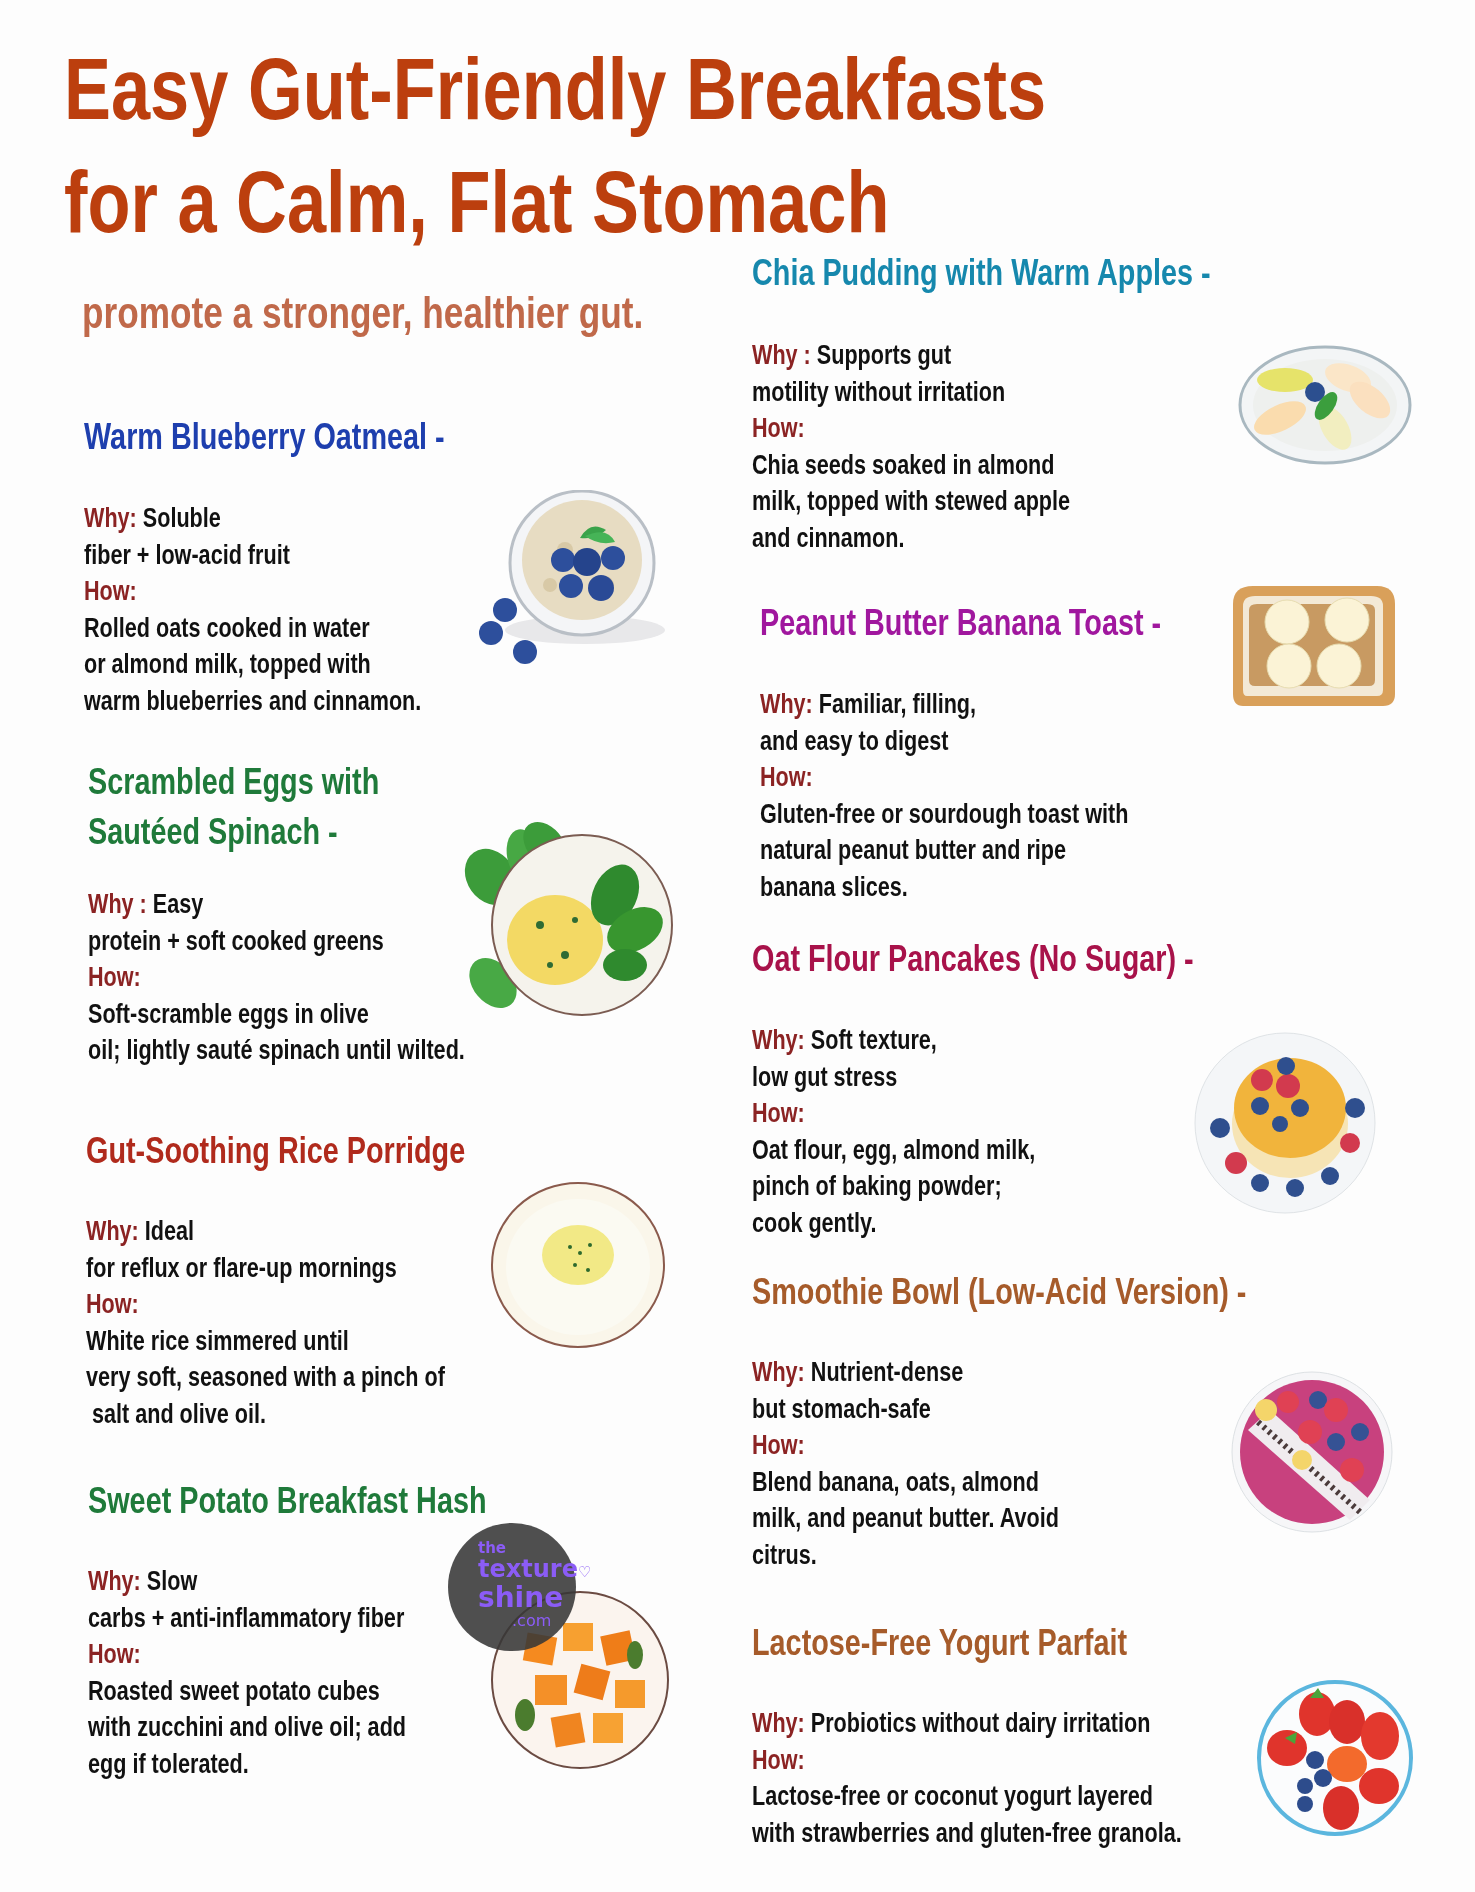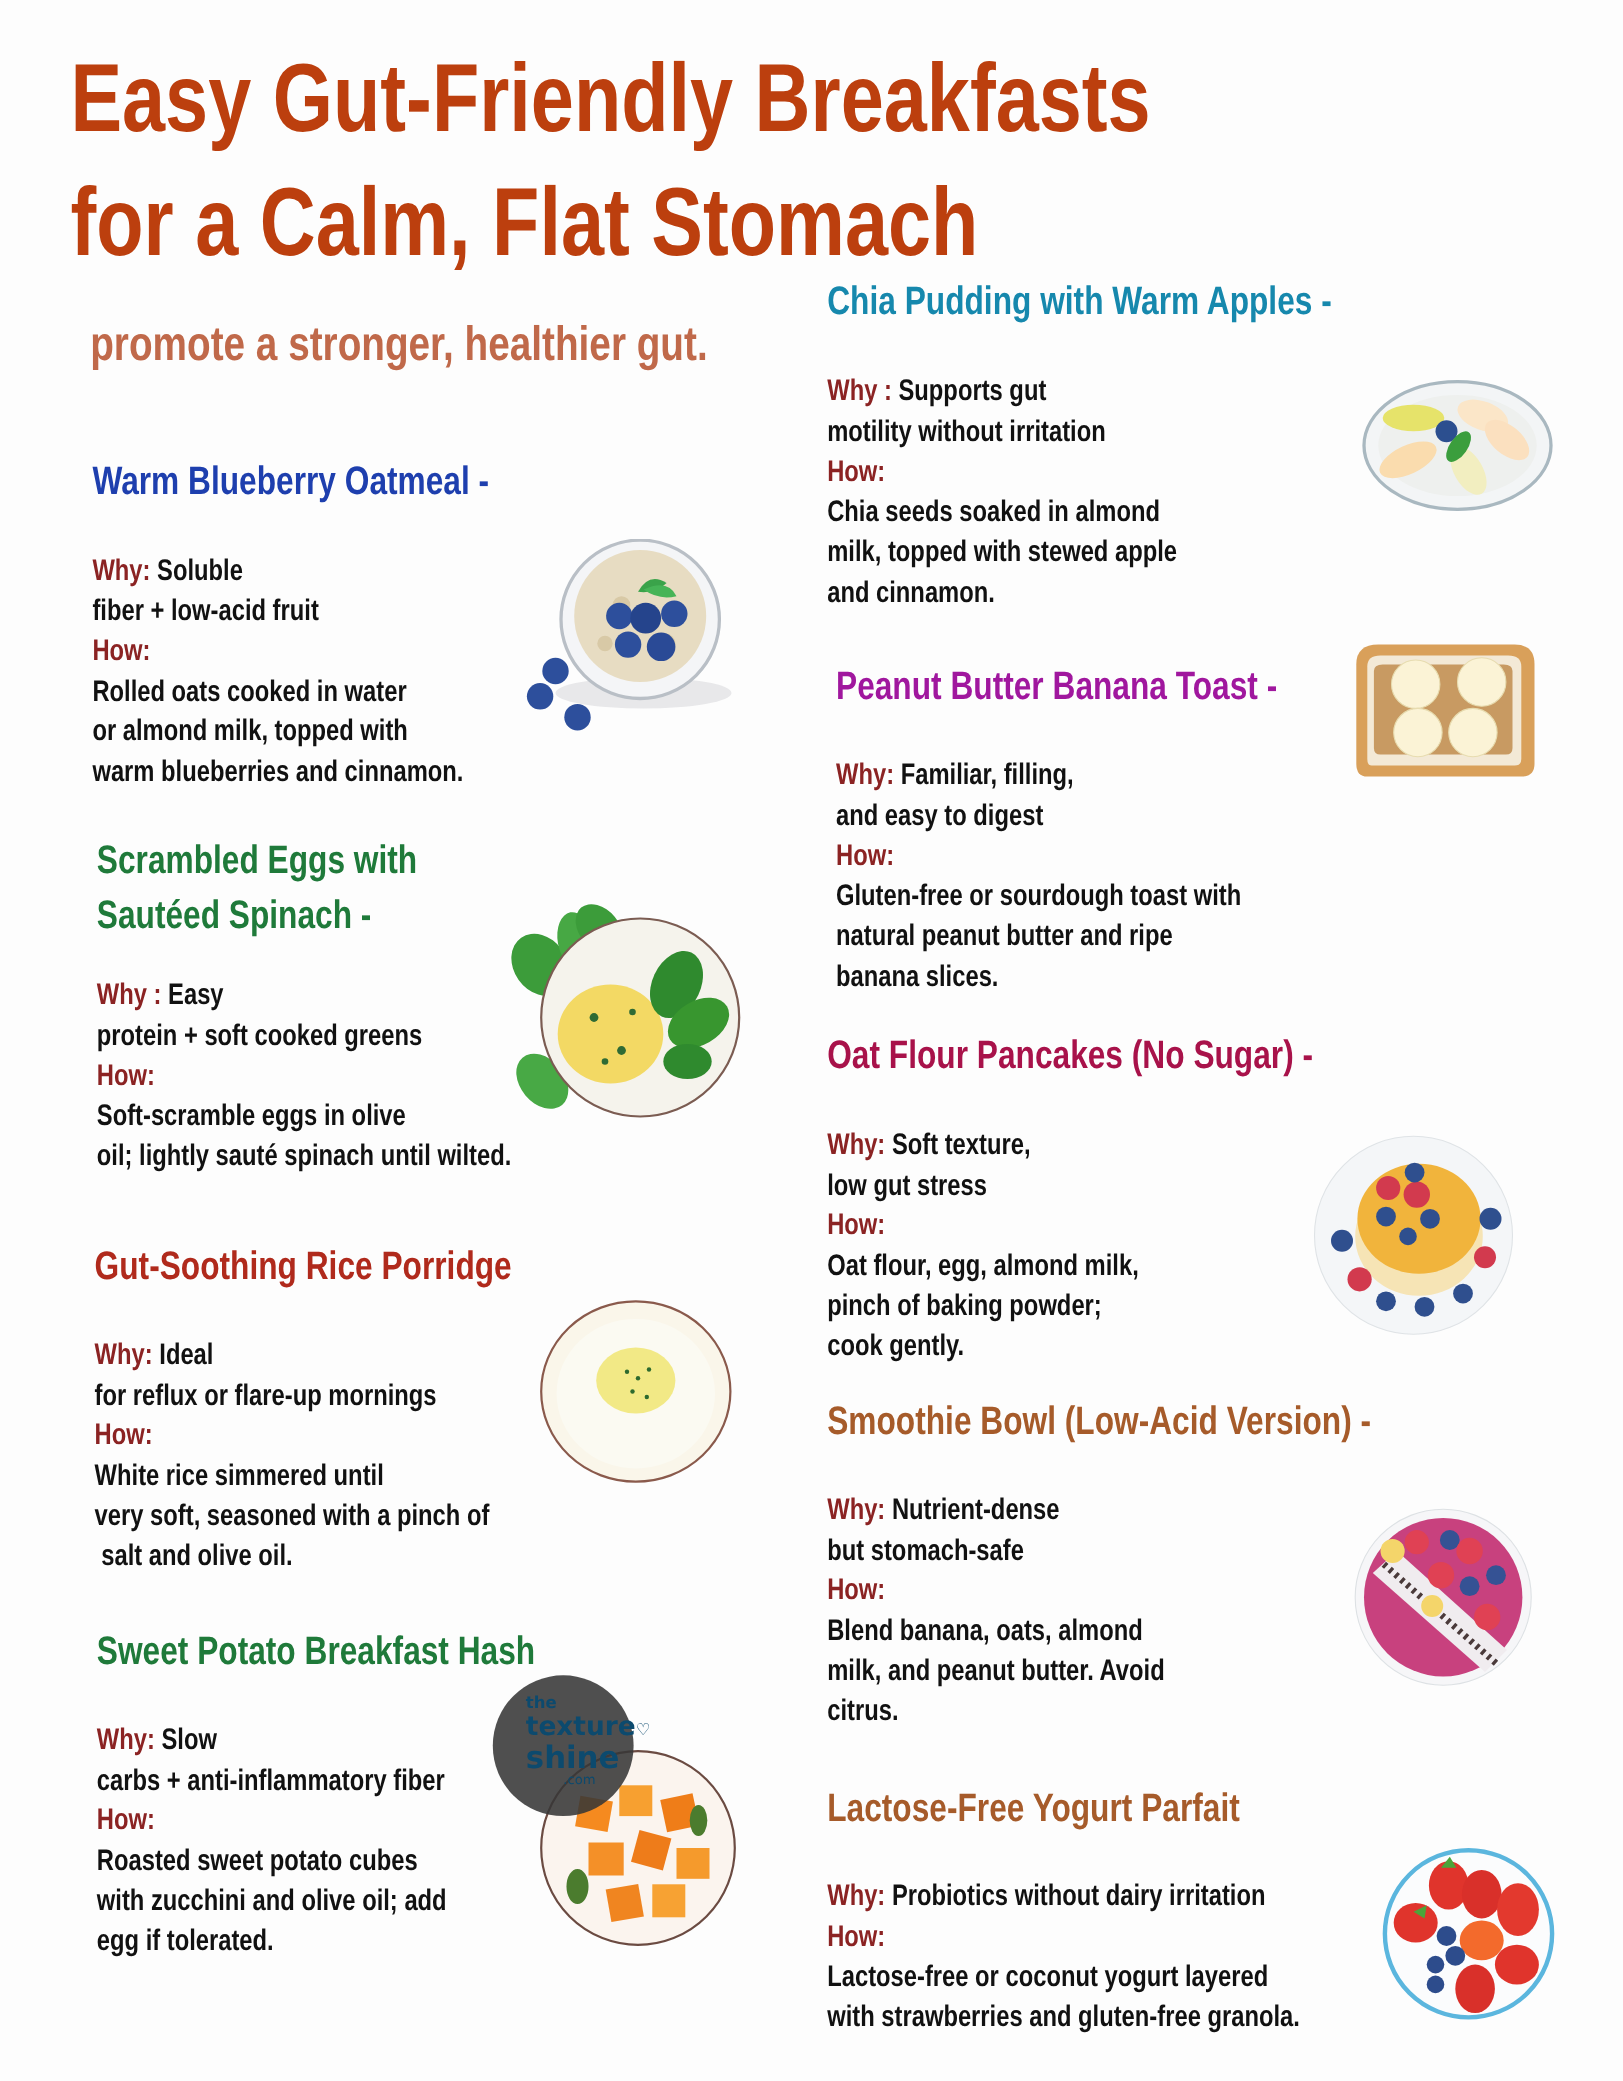--- a/index.html
+++ b/index.html
@@ -118,25 +118,25 @@
     <rect x="78" y="38" width="30" height="28" fill="#f7a030"></rect>
     <rect x="118" y="48" width="30" height="30" fill="#ef7d18" transform="rotate(-12 133 63)"></rect>
     <rect x="50" y="90" width="32" height="30" fill="#f49028"></rect>
     <rect x="92" y="82" width="30" height="30" fill="#ee7c1a" transform="rotate(15 107 97)"></rect>
     <rect x="130" y="95" width="30" height="28" fill="#f59a2c"></rect>
     <rect x="68" y="130" width="30" height="30" fill="#f08520" transform="rotate(-10 83 145)"></rect>
     <rect x="108" y="128" width="30" height="30" fill="#f7a233"></rect>
     <ellipse cx="40" cy="130" rx="10" ry="16" fill="#4b7c2e"></ellipse>
     <ellipse cx="150" cy="70" rx="8" ry="14" fill="#4b7c2e"></ellipse>
   </svg>
-  <div class="abs" style="left:448px;top:1523px;width:128px;height:128px;border-radius:50%;background:rgba(55,55,55,0.88);color:#0c4a6e;font-family:'DejaVu Sans',sans-serif;font-weight:bold;">
+  <div class="abs" style="left:448px;top:1523px;width:128px;height:128px;border-radius:50%;background:rgba(55,55,55,0.88);color:#8b5cf6;font-family:'DejaVu Sans',sans-serif;font-weight:bold;">
     <span class="abs" style="left:30px;top:16px;font-size:15px;">the</span>
     <span class="abs" style="left:30px;top:32px;font-size:24px;"><span>texture</span><span style="font-size:15px;font-weight:normal;">♡</span></span>
     <span class="abs" style="left:30px;top:58px;font-size:28px;">shine</span>
-    <span class="abs" style="left:64px;top:88px;font-size:12px;font-weight:normal;">.com</span>
+    <span class="abs" style="left:64px;top:88px;font-size:16px;font-weight:normal;">.com</span>
   </div>
 </section>
 
 <section>
   <div class="abs cond heading" style="left:752px;top:255px;color:#1688ad;"><span>Chia Pudding with Warm Apples</span><span> -</span></div>
   <div class="abs cond body-block" style="left:752px;top:337px;">
     <span class="line"><span class="label">Why :</span> <span>Supports gut</span></span>
     <span class="line">motility without irritation</span>
     <span class="line label">How:</span>
     <span class="line">Chia seeds soaked in almond</span>

